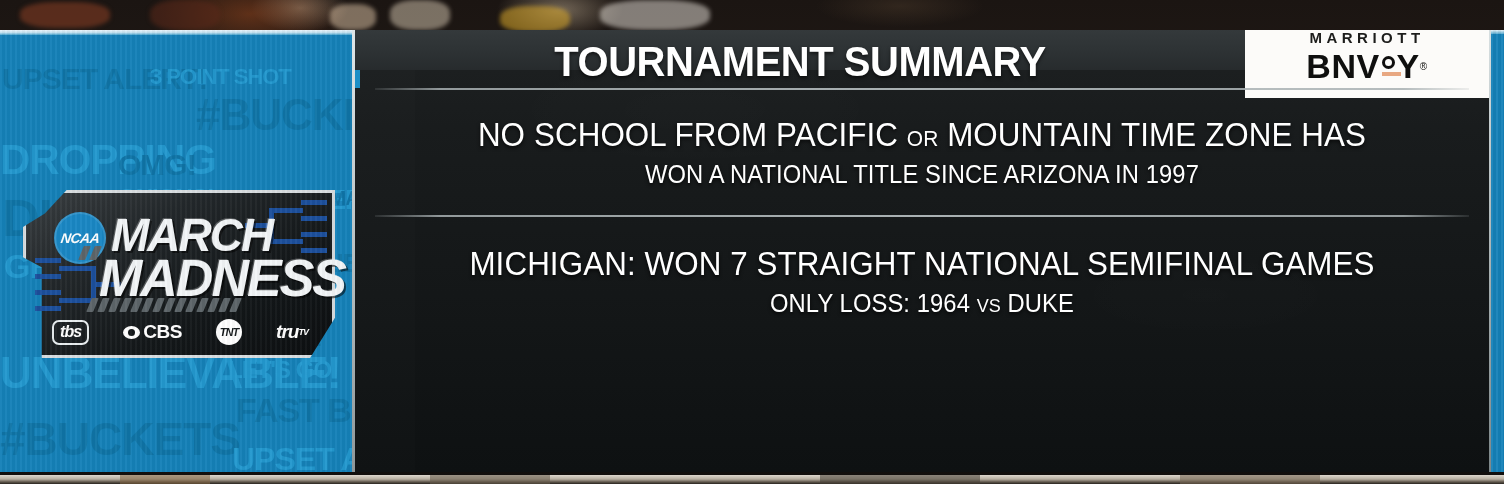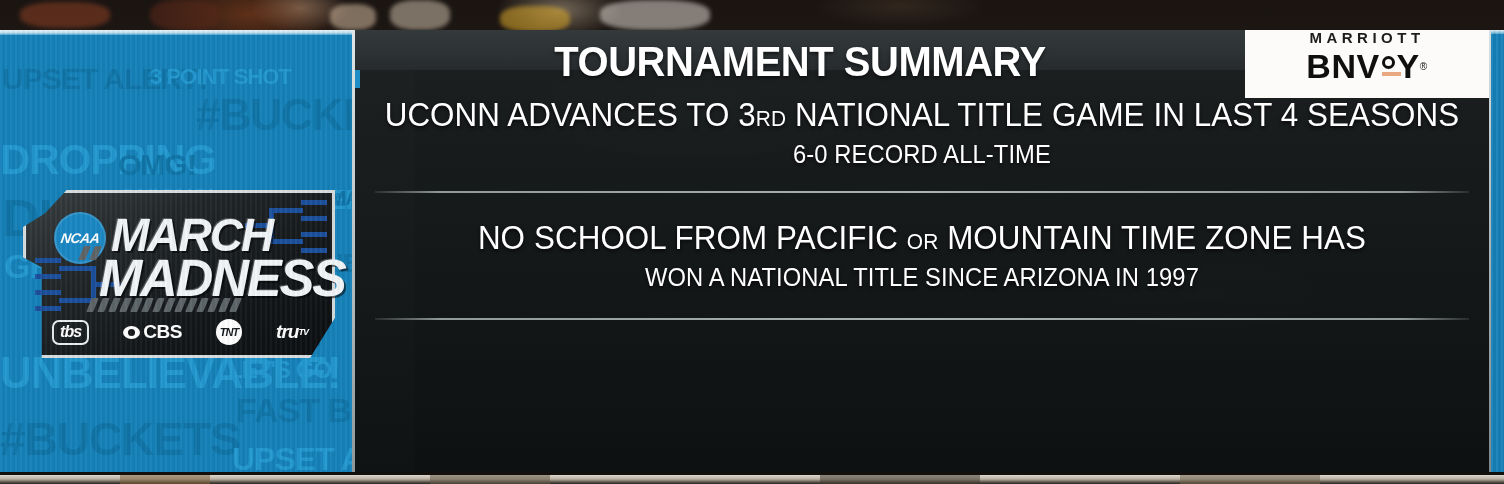--- a/index.html
+++ b/index.html
@@ -340,34 +340,34 @@
         <span>B</span>
           <span>NV</span>
           <span class="ocirc"></span>
           <span>Y</span>
           <span class="bv-reg">®</span>
       </div>
     </div>
 
     <div class="stats">
 
-      <div class="stat" id="s1">
-        <div class="line1"><span>UCONN ADVANCES TO 3</span><span class="sm">RD</span><span> NATIONAL TITLE GAME IN LAST 4 SEASONS</span></div>
-        <div class="line2">6-0 RECORD ALL-TIME</div>
-      </div>
 
       <div class="divider" style="width:1094px;"></div>
 
       <div class="stat" id="s2">
         <div class="line1"><span>NO SCHOOL FROM PACIFIC </span><span class="sm">OR</span><span> MOUNTAIN TIME ZONE HAS</span></div>
         <div class="line2">WON A NATIONAL TITLE SINCE ARIZONA IN 1997</div>
       </div>
 
       <div class="divider" style="width:1094px;"></div>
 
+      <div class="stat" id="s3">
+        <div class="line1">MICHIGAN: WON 7 STRAIGHT NATIONAL SEMIFINAL GAMES</div>
+        <div class="line2"><span>ONLY LOSS: 1964 </span><span class="sm">VS</span><span> DUKE</span></div>
+      </div>
 
     </div>
   </div>
 
   <div class="right-edge-line"></div>
   <div class="right-blue"></div>
 
   <div class="bottom-bleed">
     <div class="seg" style="left:120px;width:90px;background:#8a6b45;"></div>
     <div class="seg" style="left:430px;width:120px;background:#6e604f;"></div>

